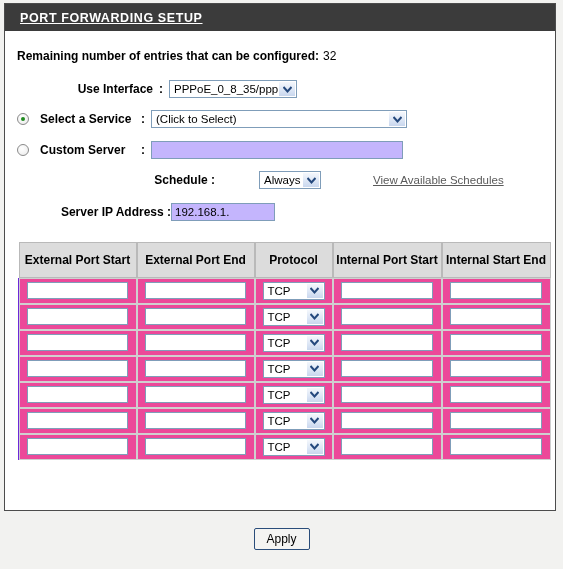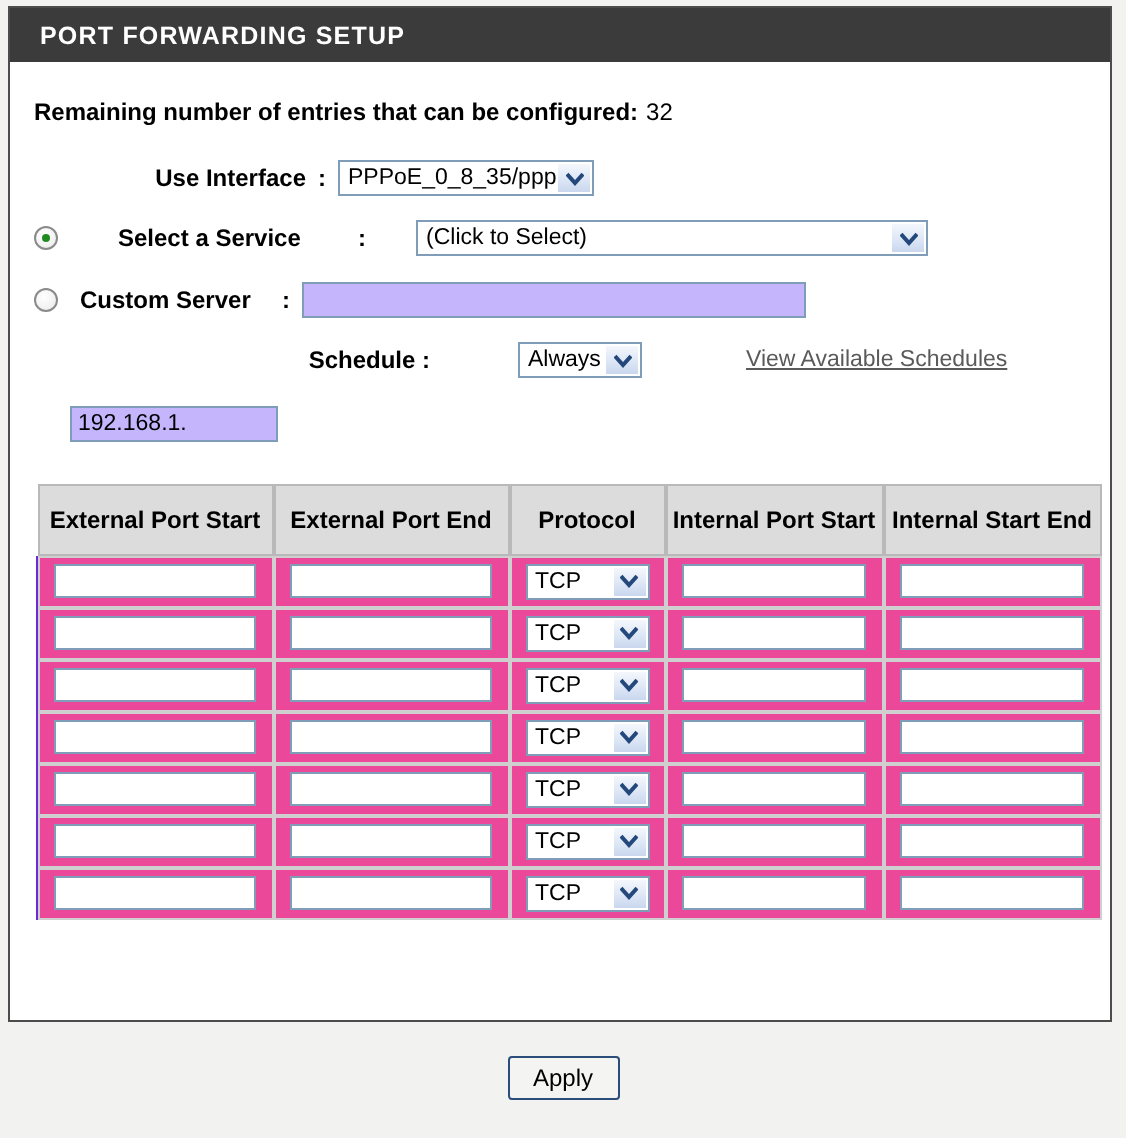--- a/index.html
+++ b/index.html
@@ -32,20 +32,21 @@
     height: 27px;
     background: #3b3b3b;
     color: #ffffff;
     font-weight: bold;
     font-size: 12.5px;
     letter-spacing: 0.6px;
     display: flex;
     align-items: center;
     padding-left: 15px;
     box-sizing: border-box;
+    text-decoration: underline;
   }
 
   .body-area {
     padding: 0;
     position: relative;
   }
 
   .remaining {
     font-weight: bold;
     font-size: 12px;
@@ -157,21 +158,21 @@
   .txt-ip   { width: 104px; }
 
   .link {
     color: #5a5a5a;
     text-decoration: underline;
     font-size: 11.5px;
     margin-left: 8px;
     cursor: pointer;
   }
 
-  .row-serv { margin-top: 4px; gap: 19px; }
+  .row-serv { margin-top: 4px; }
   .row-cust { margin-top: 5px; }
   .row-sched { margin-top: 4px; gap: 44px; }
   .row-ip { margin-top: 6px; }
 
   
   .tbl-wrap {
     margin: 16px 0 0 13px;
     width: 532px;
   }
   table.ports {
@@ -306,20 +307,21 @@
             <svg width="9" height="7" viewBox="0 0 9 7">
                 <path d="M0.5 1 L4.5 5.5 L8.5 1" fill="none" stroke="#24487c" stroke-width="2"></path>
               </svg>
           </span>
         </div>
         <span class="link">View Available Schedules</span>
       </div>
 
       <div class="frow row-ip">
         <div class="radio-slot"></div>
+        <div class="flabel w-ip">Server IP Address :</div>
         <input class="txt txt-ip" type="text" value="192.168.1." style="">
       </div>
 
     </div>
 
     <div class="tbl-wrap">
       <table class="ports">
         <colgroup>
           <col style="width:118px">
           <col style="width:118px">

